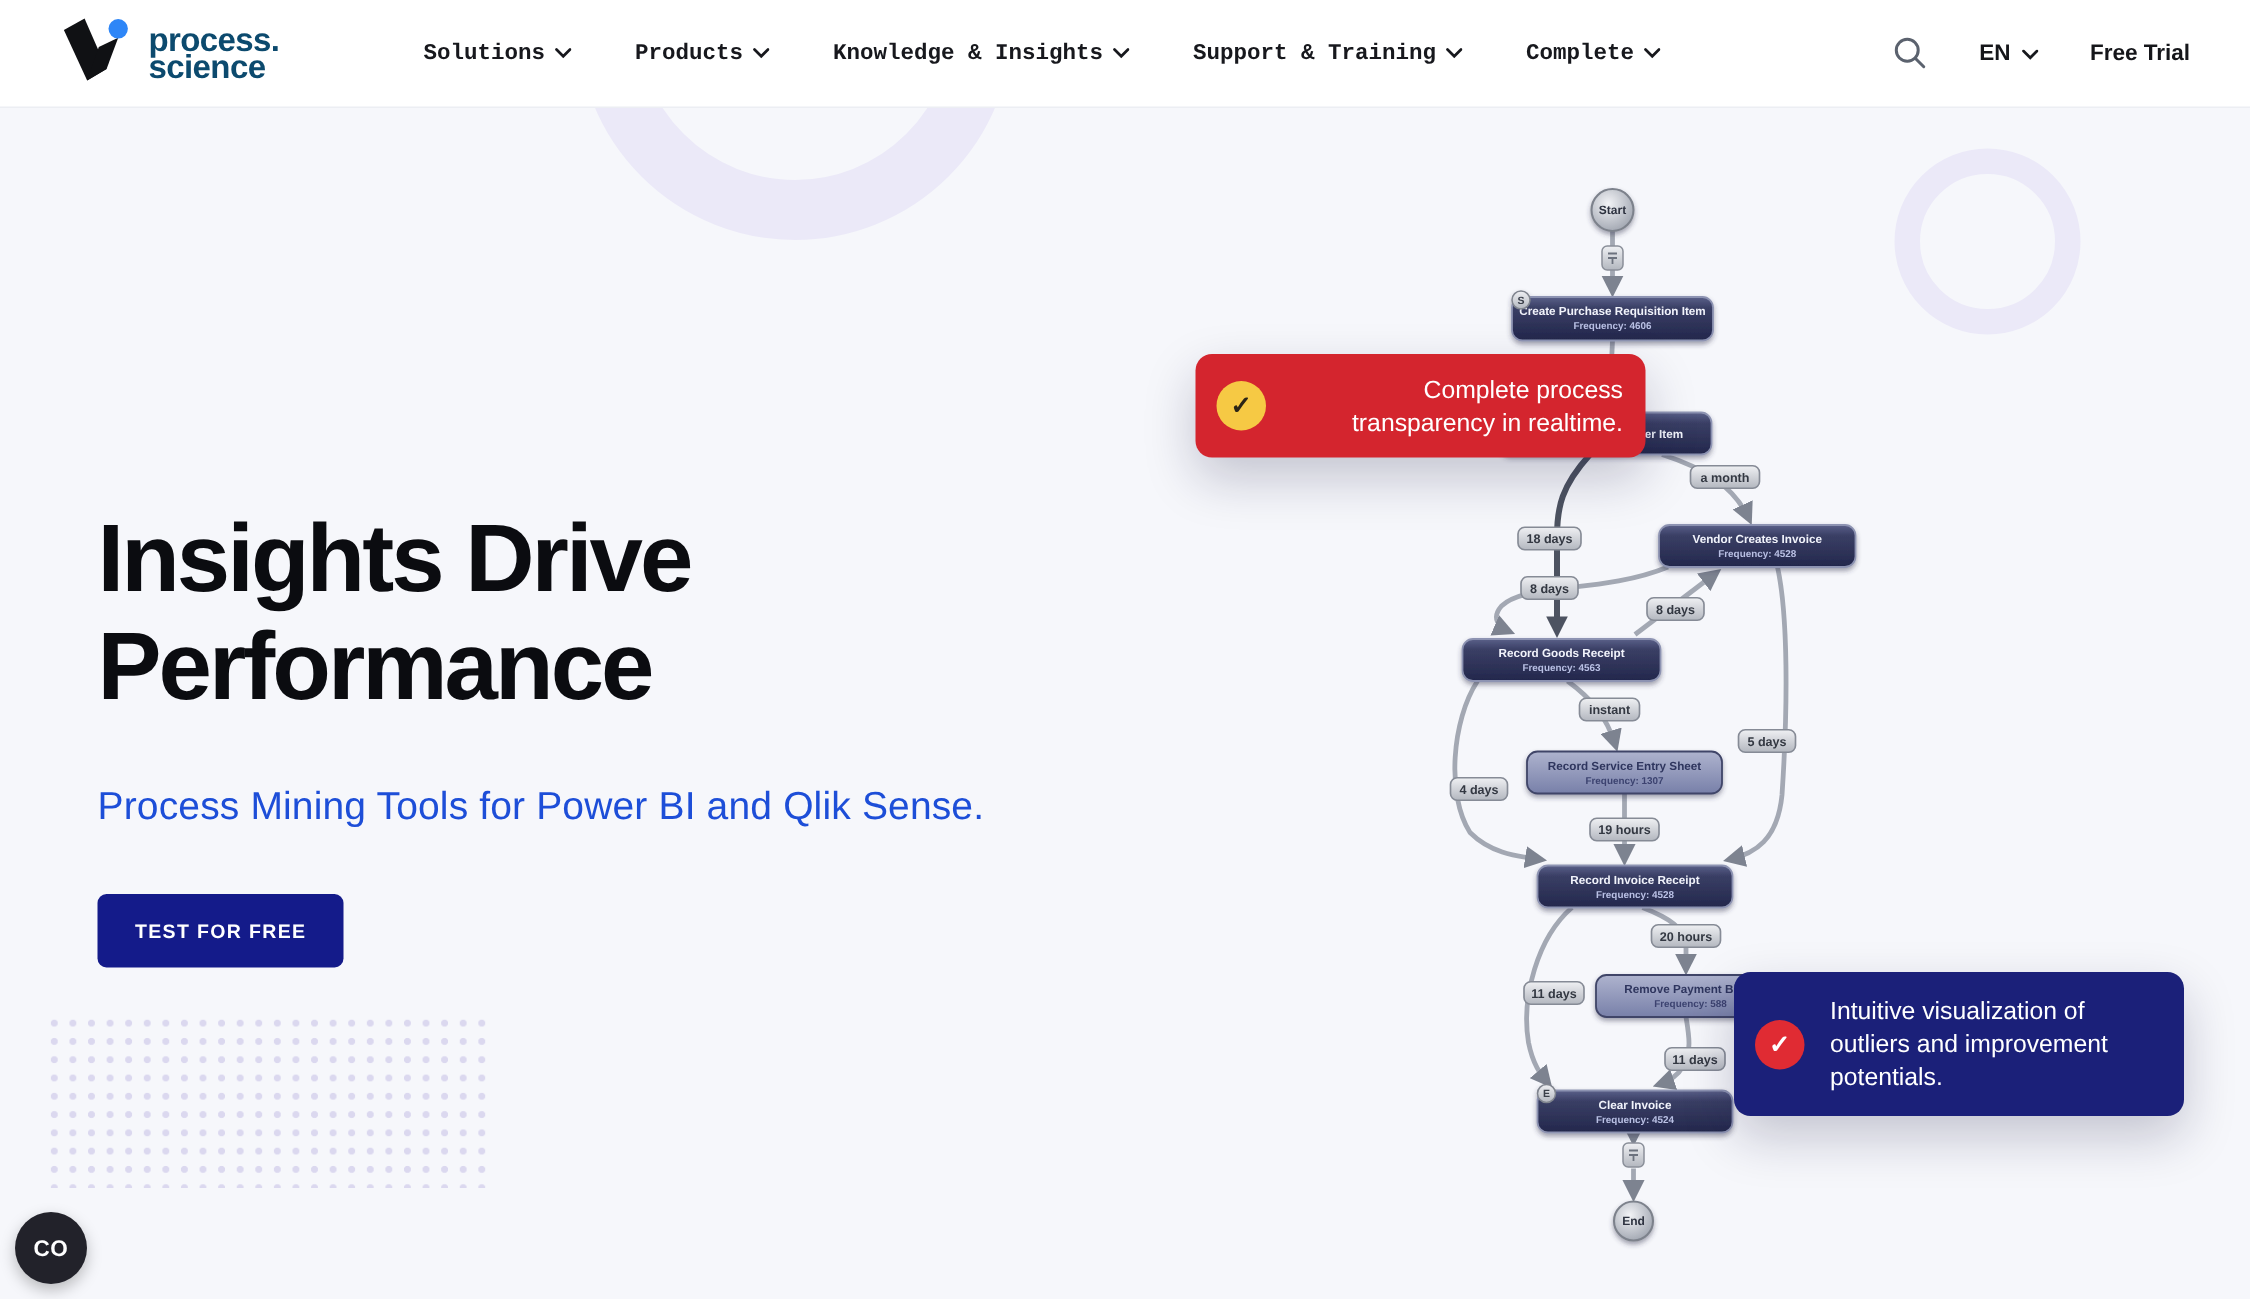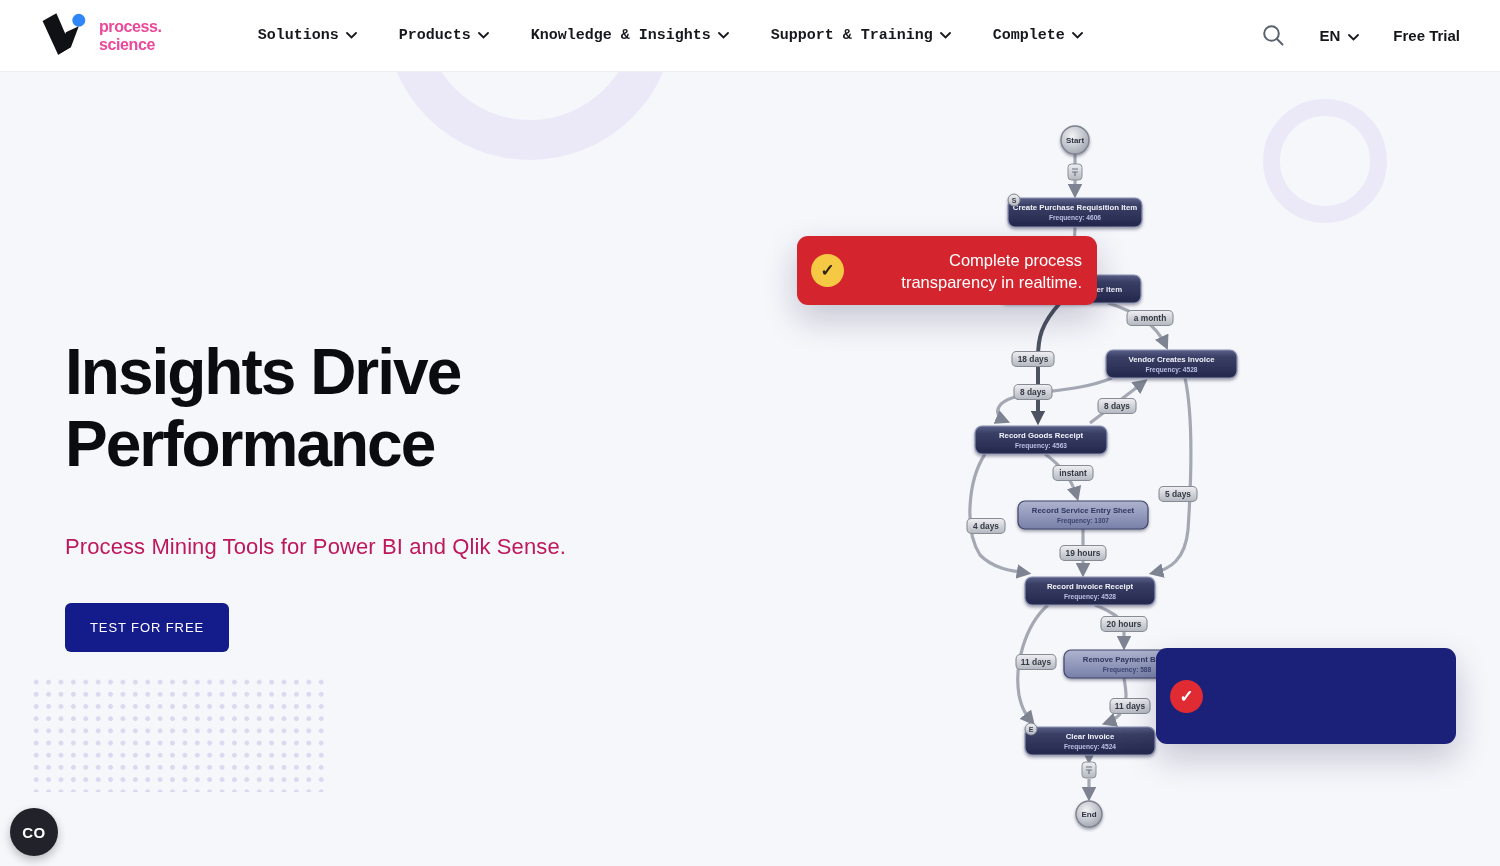--- a/index.html
+++ b/index.html
@@ -11,21 +11,21 @@
     color:#15161a;
   }
 
   
   .navbar {
     position:absolute; top:0; left:0; width:1500px; height:72px;
     background:#ffffff; border-bottom:1px solid #eceef3;
     display:flex; align-items:center; padding:0 40px; z-index:40;
   }
   .logo { display:flex; align-items:center; gap:9px; cursor:pointer; }
-  .logo-text { font-weight:700; font-size:16px; line-height:18px; letter-spacing:-0.4px; color:#ec4899; }
+  .logo-text { font-weight:700; font-size:22px; line-height:18px; letter-spacing:-0.4px; color:#0c4a6e; }
   .nav-menu { display:flex; align-items:center; gap:42px; margin-left:96px; }
   .nav-item { display:flex; align-items:center; gap:7px; font-size:15px; font-weight:700; color:#17181d; cursor:pointer; white-space:nowrap;font-family:Liberation Mono, monospace; }
   .chev { display:inline-block; }
   .nav-right { margin-left:auto; display:flex; align-items:center; gap:34px; }
   .search-btn { cursor:pointer; display:flex; align-items:center; }
   .lang { display:flex; align-items:flex-end; gap:8px; font-size:15px; font-weight:700; cursor:pointer; }
   .free-trial { font-size:15px; font-weight:700; cursor:pointer; }
   .btn-navy {
     background:#141b8a; color:#ffffff; border:none; border-radius:8px;
     font-family:"Liberation Sans", sans-serif;
@@ -43,26 +43,26 @@
   }
   .dot-grid {
     position:absolute; left:30px; top:676px; width:297px; height:116px; z-index:1;
     background-image:radial-gradient(circle, #dbd8ef 2.1px, rgba(219,216,239,0) 2.6px);
     background-size:12.4px 12.2px;
   }
 
   
   .hero-copy { position:absolute; left:65px; top:336px; z-index:5; }
   .hero-title { font-size:64px; font-weight:700; letter-spacing:-2px; line-height:72px; color:#0b0c10; }
-  .hero-sub { margin-top:54px; font-size:22px; color:#be185d; letter-spacing:0.1px; }
+  .hero-sub { margin-top:42px; font-size:26px; color:#1d4ed8; letter-spacing:0.1px; }
   .btn-cta {
     margin-top:43px; display:inline-block;
     background:#141b8a; color:#fff; border:none; border-radius:6px;
     font-family:"Liberation Sans", sans-serif;
-    font-size:13px; font-weight:400; letter-spacing:0.9px;
+    font-size:13px; font-weight:700; letter-spacing:0.9px;
     padding:17px 25px; cursor:pointer;
   }
 
   
   .flow-wrap { position:absolute; left:940px; top:110px; width:320px; height:730px; z-index:10; }
 
   
   .callout {
     position:absolute; display:flex; align-items:center;
     border-radius:11px; z-index:20;
@@ -332,15 +332,16 @@
   </svg>
 </div>
 
 <div class="callout callout-red">
   <div class="check-badge badge-yellow">✓</div>
   <div class="callout-text">Complete process transparency in realtime.</div>
 </div>
 
 <div class="callout callout-blue">
   <div class="check-badge badge-red">✓</div>
+  <div class="callout-text">Intuitive visualization of outliers and improvement potentials.</div>
 </div>
 
 <div class="cookie-widget">CO</div>
 
 </body></html>

